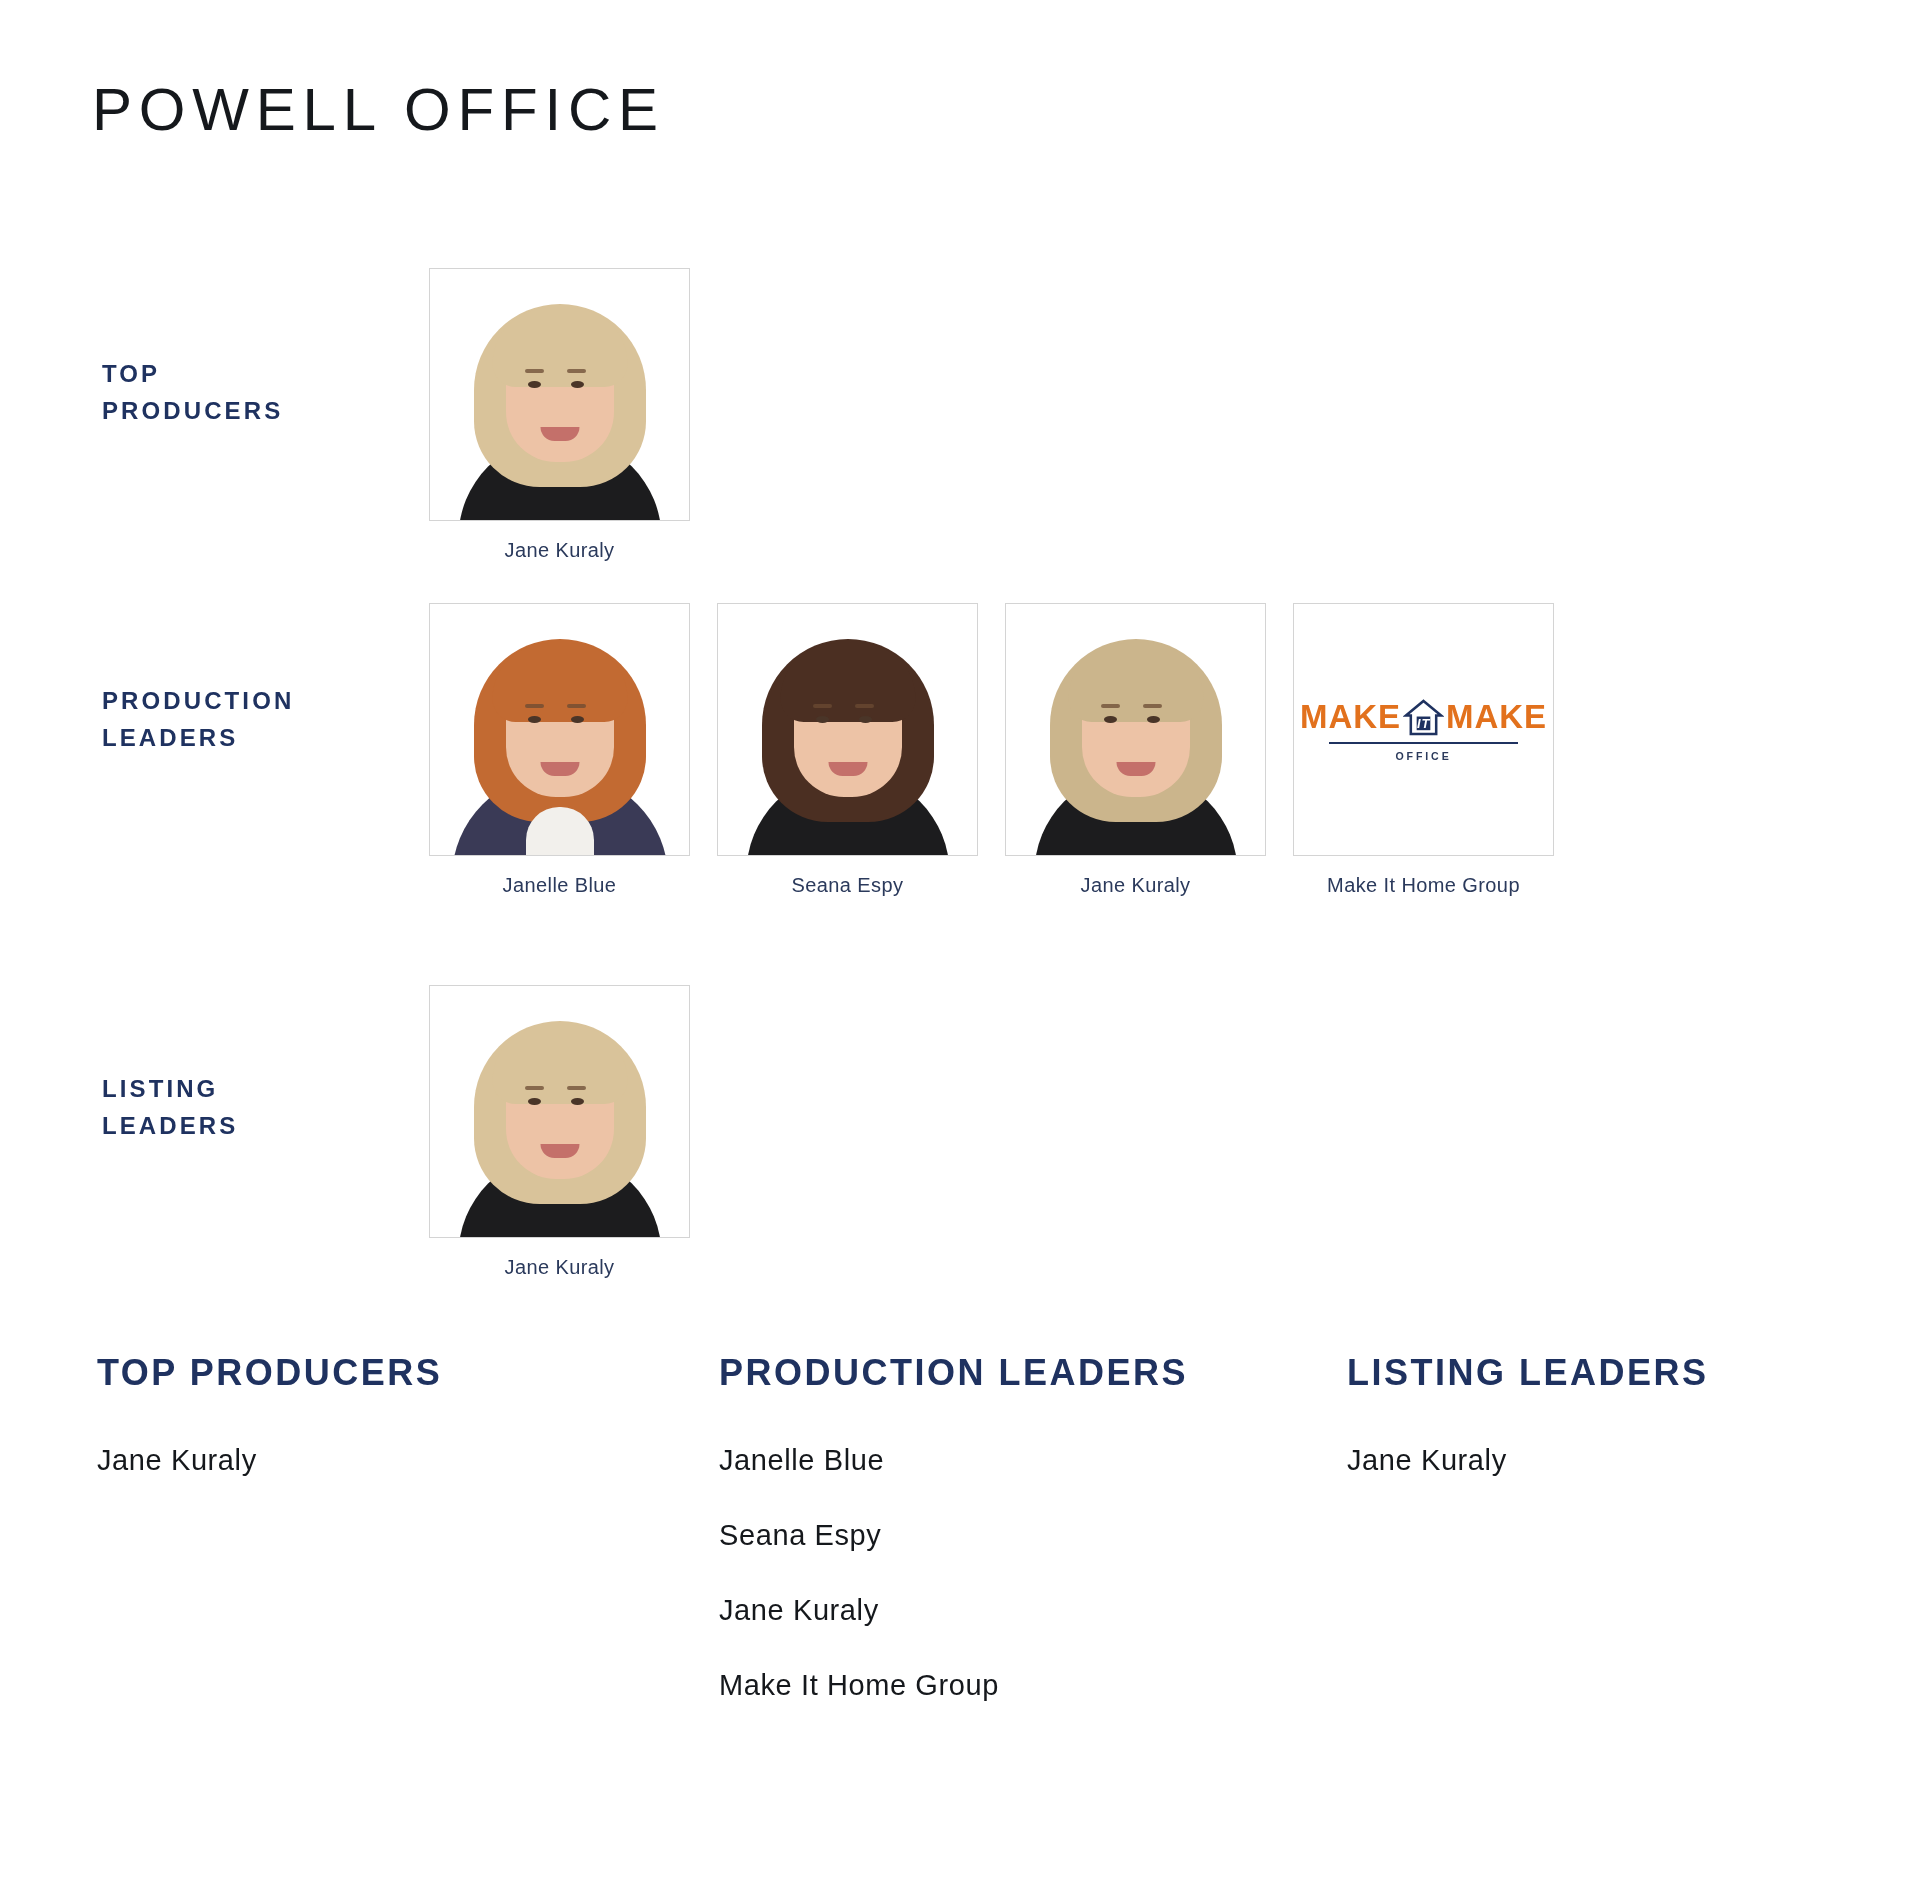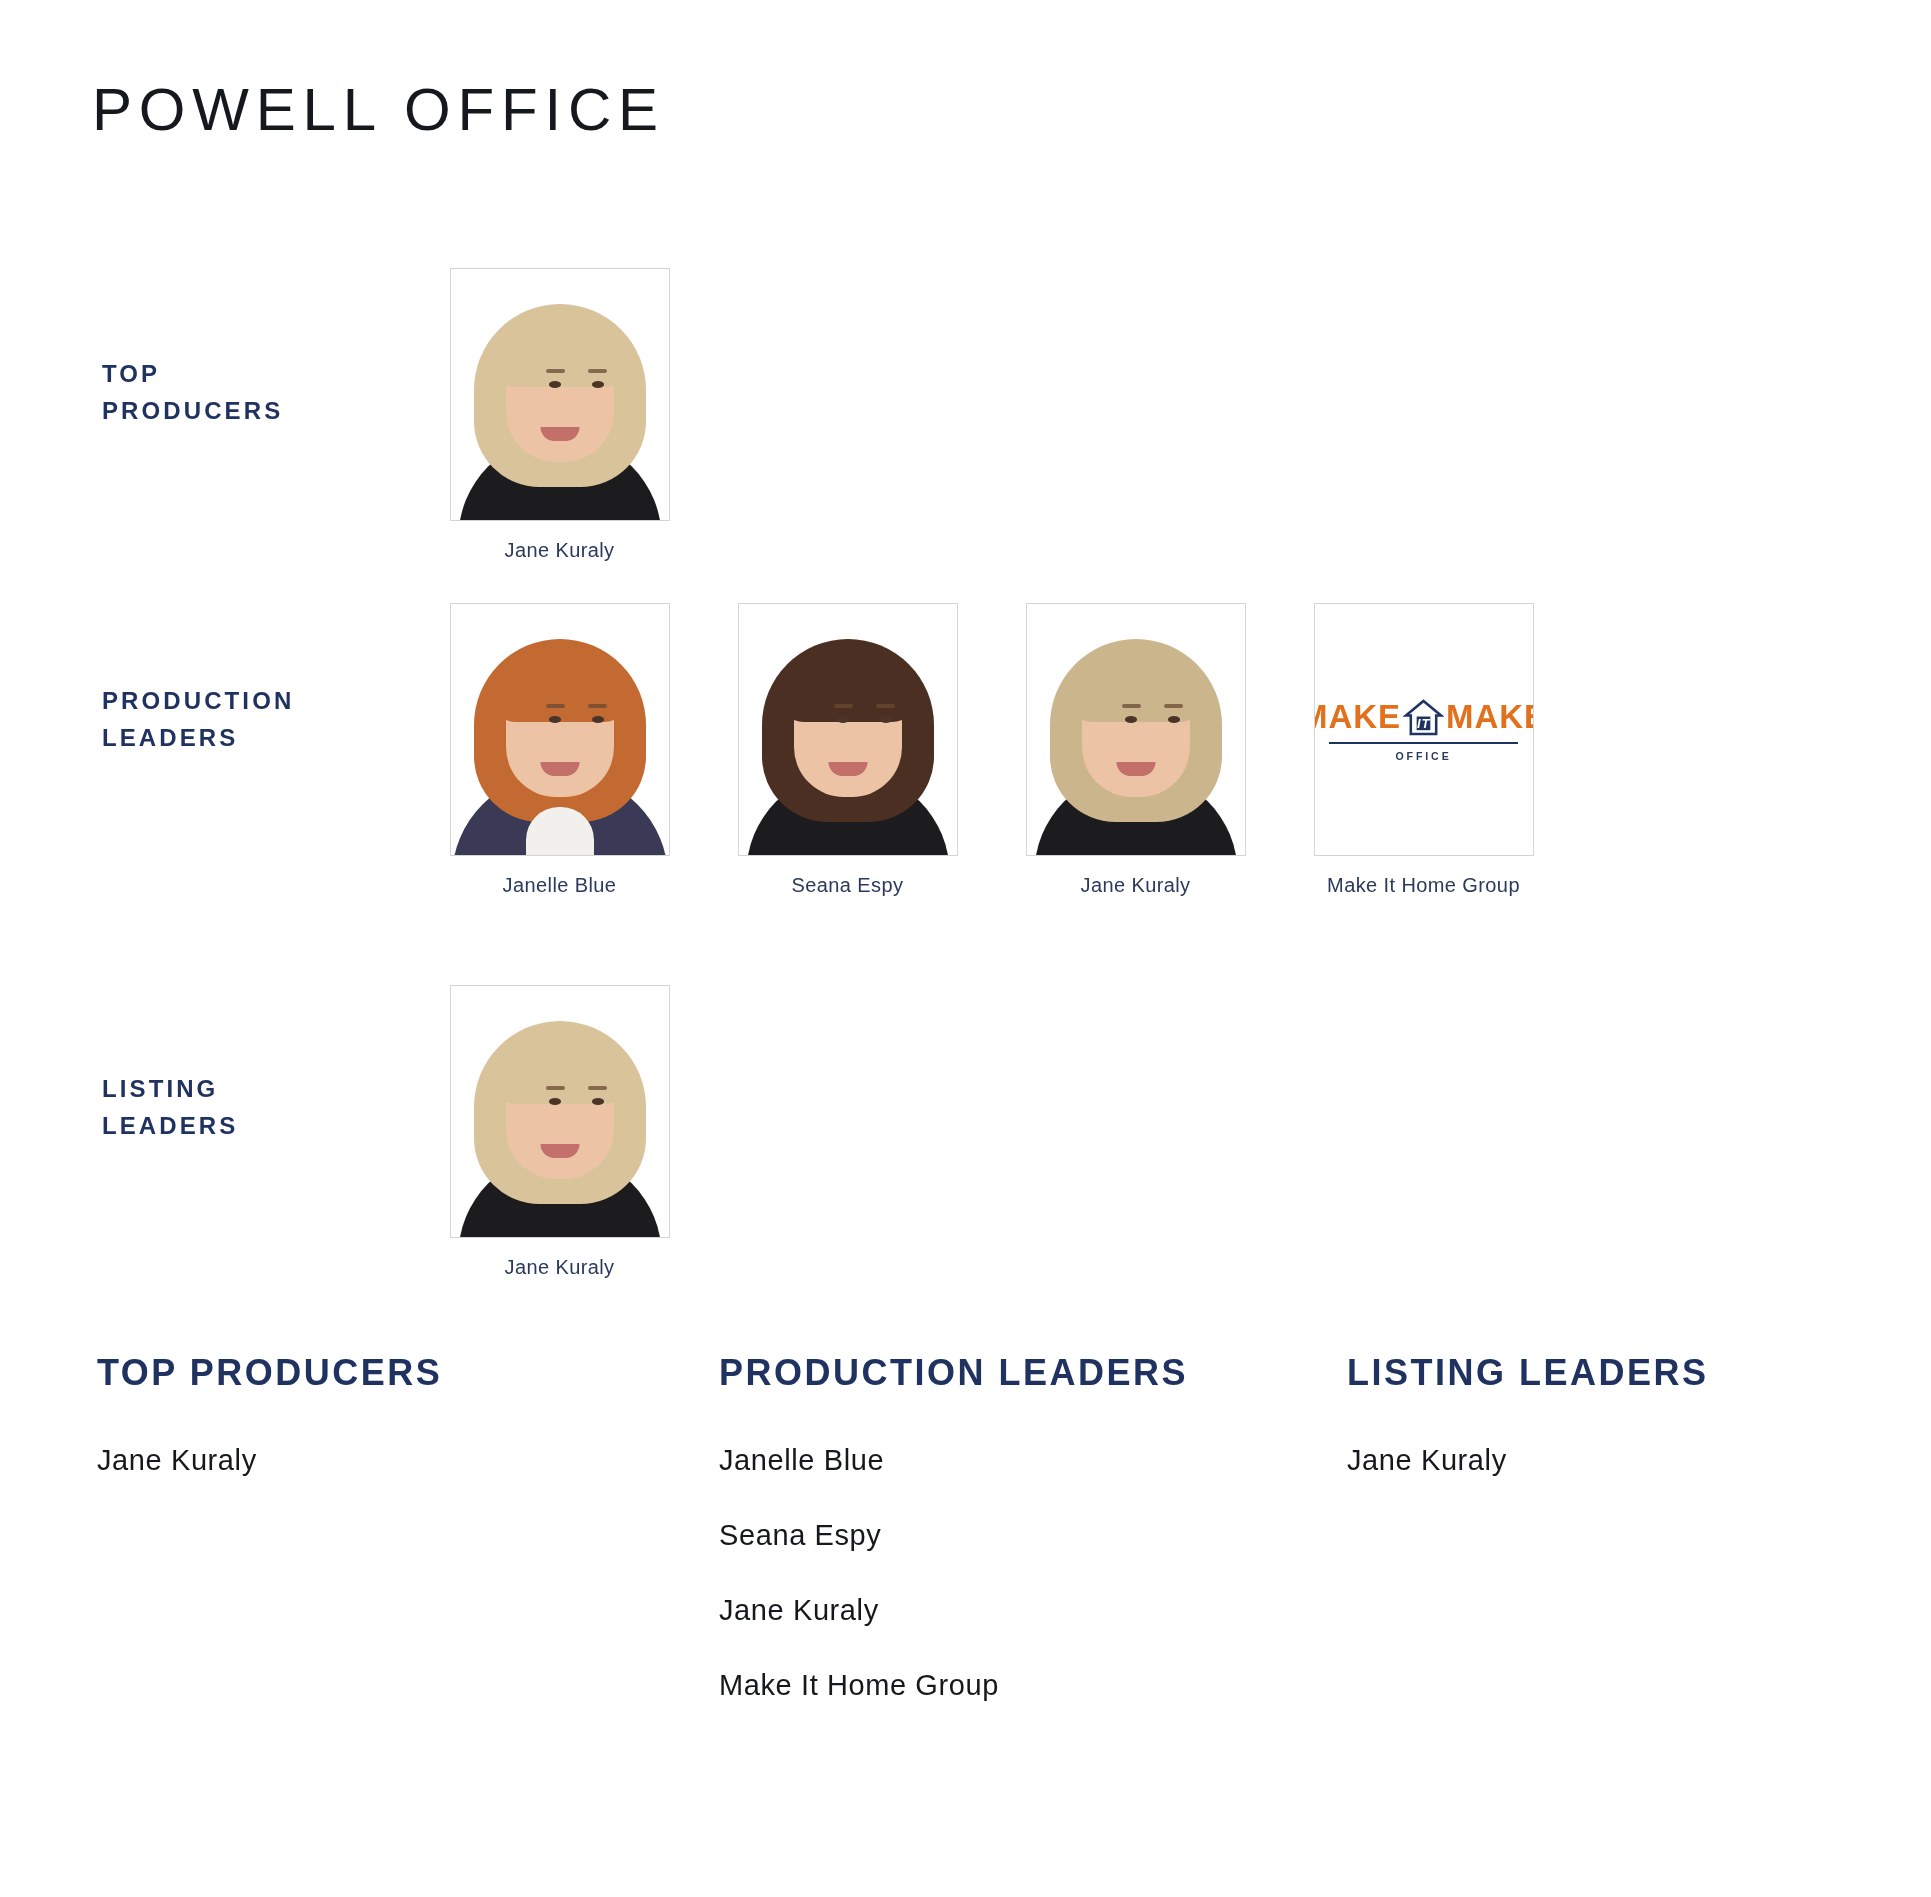--- a/index.html
+++ b/index.html
@@ -62,21 +62,21 @@
     flex-direction: row;
     gap: 35px;
   }
   .card {
     width: 253px;
     display: flex;
     flex-direction: column;
     align-items: center;
   }
   .photo-frame {
-    width: 220px;
+    width: 261px;
     height: 253px;
     border: 1px solid #d4d4d4;
     box-sizing: border-box;
     background: #bef264;
     position: relative;
     overflow: hidden;
   }
   .card-caption {
     margin-top: 15.4px;
     font-size: 20px;

